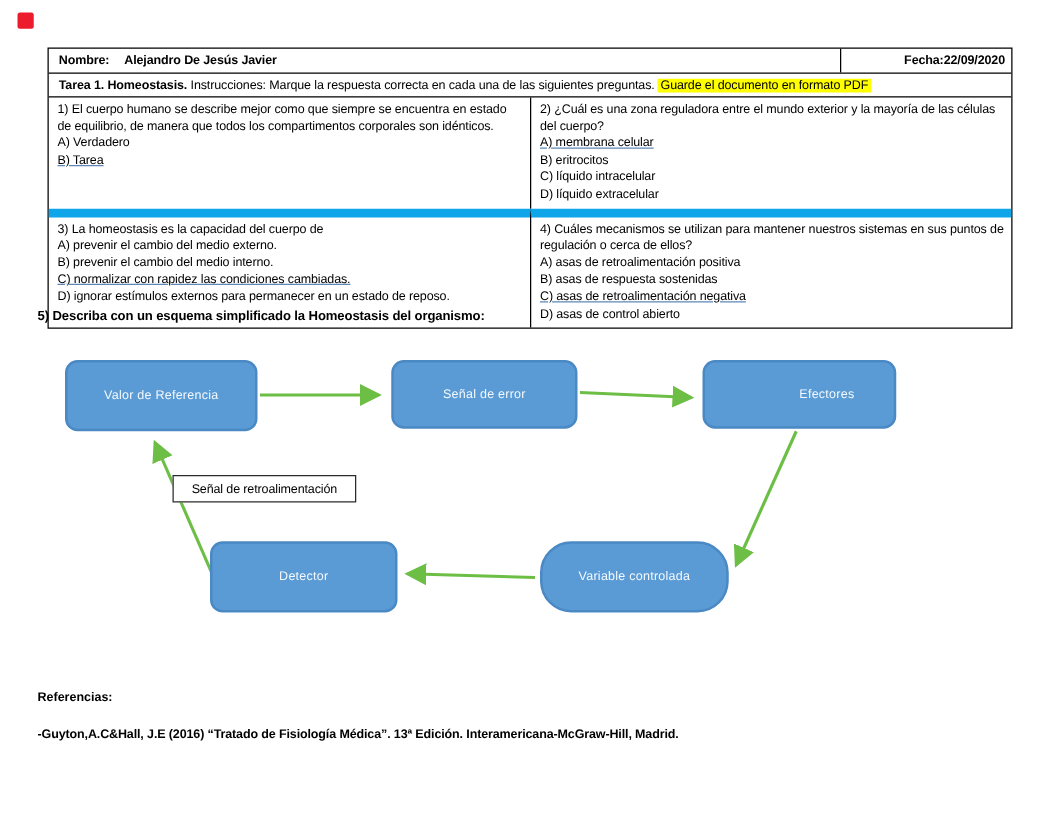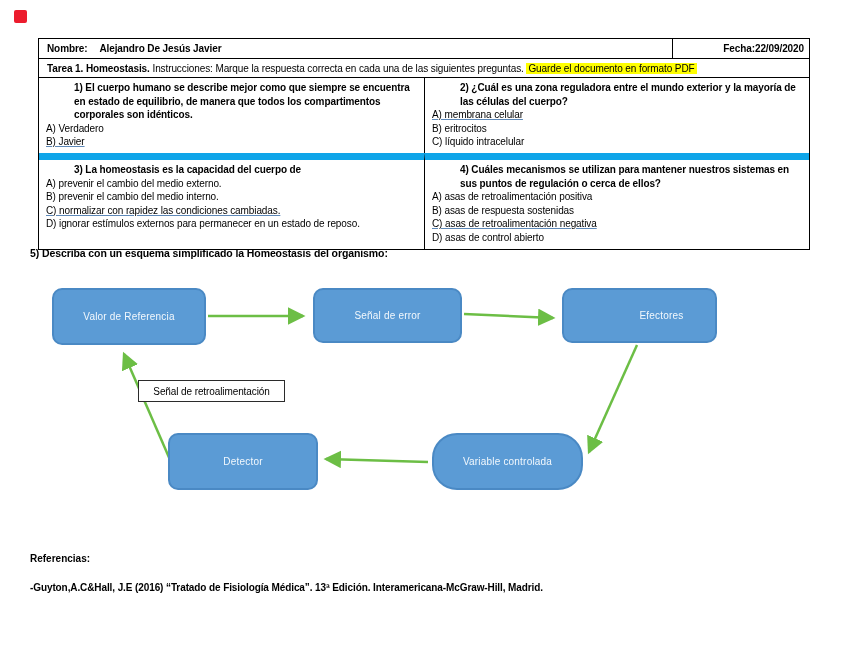--- a/index.html
+++ b/index.html
@@ -16,21 +16,21 @@
   .cell-name .val { margin-left: 12px; }
   .cell-date { width: 137px; border-left: 1px solid #000; padding: 3px 5px 3px 4px;
                font-weight: bold; text-align: right; line-height: 13px; }
   .row2 { border-bottom: 1px solid #000; padding: 3px 6px 2px 8px; line-height: 13px; }
   .row2 .title { font-weight: bold; }
   .hl { background: #ffff00; padding: 0 2px; }
   .qgrid { display: grid; grid-template-columns: 1fr 1fr; }
   .qcell { padding: 3px 6px 4px 7px; }
   .qcell.right { border-left: 1px solid #000; }
   .qcell.btm { border-top: 7px solid #0ea5e9; }
-  .qprompt { font-weight: bold; line-height: 13.6px; margin-left: 28px; }
+  .qprompt { font-weight: normal; line-height: 13.6px; }
   .qopt { line-height: 13.6px; }
   .ul { text-decoration: underline; text-decoration-color: #5d88b8; text-decoration-thickness: 1px; }
 
   .q5-heading { position: absolute; left: 30px; top: 247px; font-size: 10.5px;
                 font-weight: bold; letter-spacing: -0.1px; }
 
   .diagram { position: absolute; left: 0; top: 270px; width: 848px; height: 240px; }
   .diagram svg { position: absolute; left: 0; top: 0; }
   .node { position: absolute; background: #5b9bd5; border: 2px solid #4a89c4; border-radius: 10px;
           color: #f2f8fd; font-size: 10px; display: flex; align-items: center; justify-content: center;
@@ -69,28 +69,29 @@
       <span class="title">Tarea 1. Homeostasis.</span>
       <span>Instrucciones: Marque la respuesta correcta en cada una de las siguientes preguntas.</span>
       <span class="hl">Guarde el documento en formato PDF</span>
     </div>
 
     <div class="qgrid">
 
       <div class="qcell">
         <div class="qprompt">1) El cuerpo humano se describe mejor como que siempre se encuentra en estado de equilibrio, de manera que todos los compartimentos corporales son idénticos.</div>
         <div class="qopt"><span>A) Verdadero</span></div>
-        <div class="qopt"><span class="ul">B) Javier</span></div>
+        <div class="qopt"><span class="ul">B) Tarea</span></div>
       </div>
 
       <div class="qcell right">
         <div class="qprompt">2) ¿Cuál es una zona reguladora  entre el mundo exterior y la mayoría de las células del cuerpo?</div>
         <div class="qopt"><span class="ul">A) membrana celular</span></div>
         <div class="qopt"><span>B) eritrocitos</span></div>
         <div class="qopt"><span>C) líquido intracelular</span></div>
+        <div class="qopt"><span>D) líquido extracelular</span></div>
       </div>
 
       <div class="qcell btm">
         <div class="qprompt">3) La homeostasis es la capacidad del cuerpo de</div>
         <div class="qopt"><span>A) prevenir el cambio del medio externo.</span></div>
         <div class="qopt"><span>B) prevenir el cambio del medio interno.</span></div>
         <div class="qopt"><span class="ul">C) normalizar con rapidez las condiciones cambiadas.</span></div>
         <div class="qopt"><span>D) ignorar estímulos externos para permanecer en un estado de reposo.</span></div>
       </div>
 

